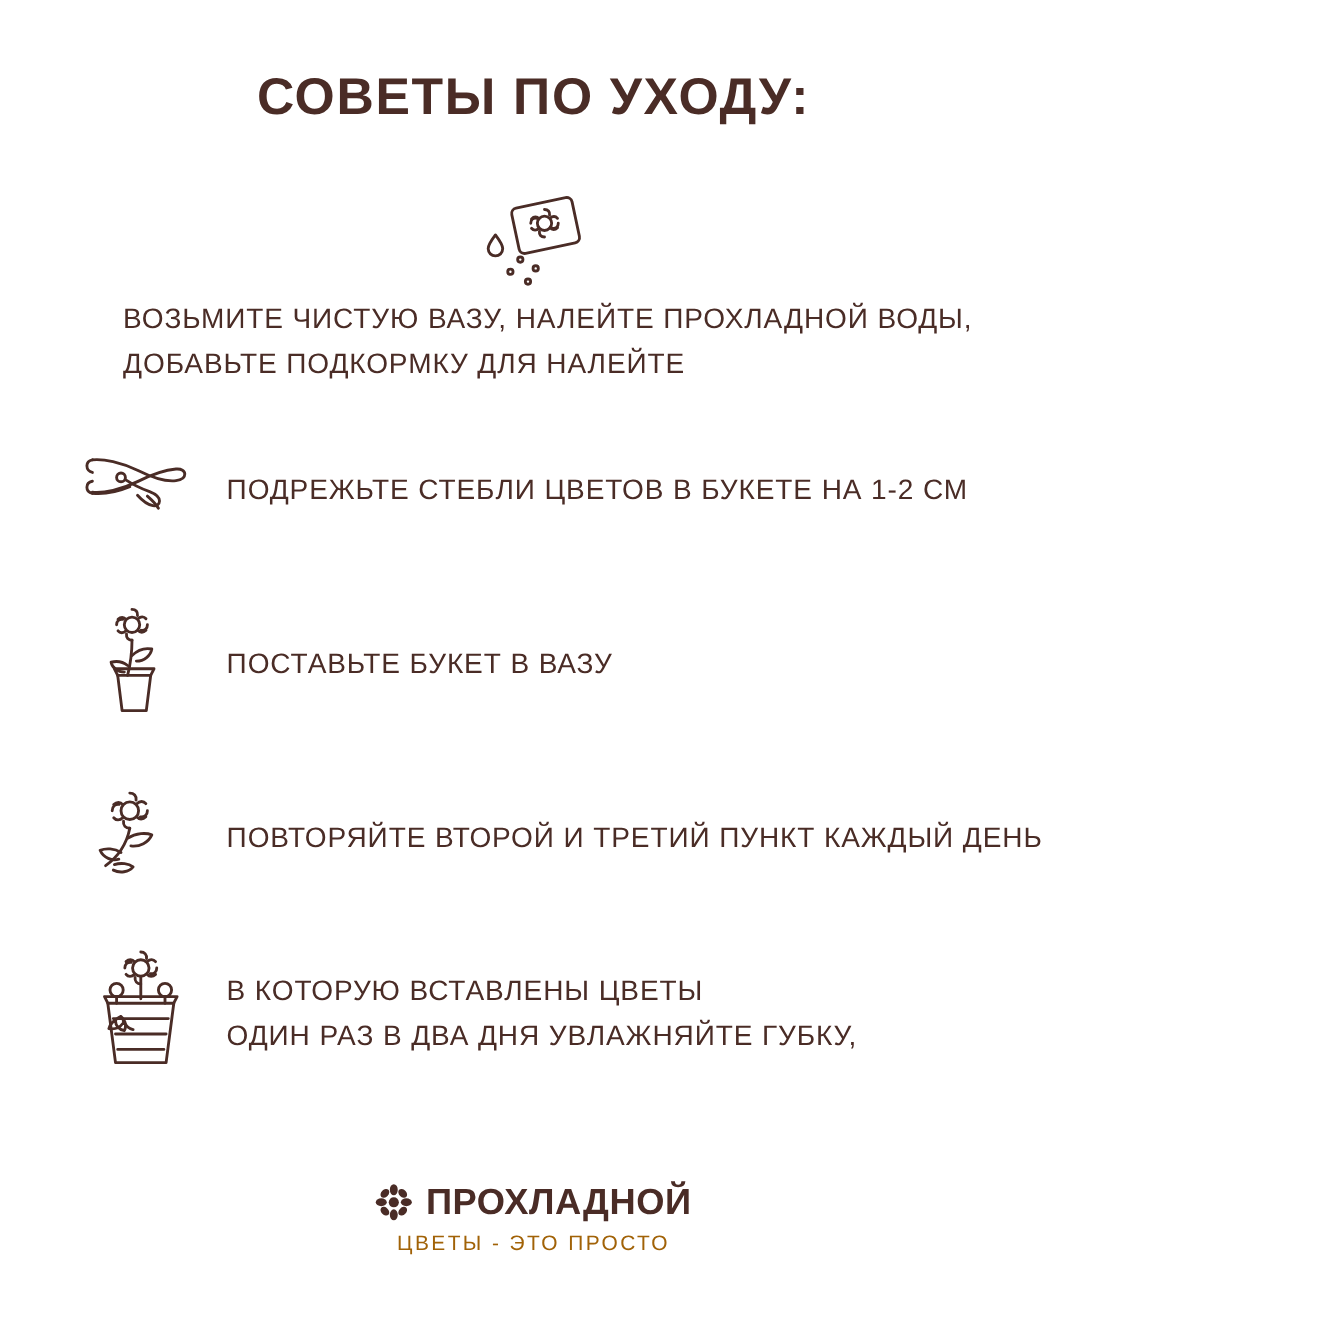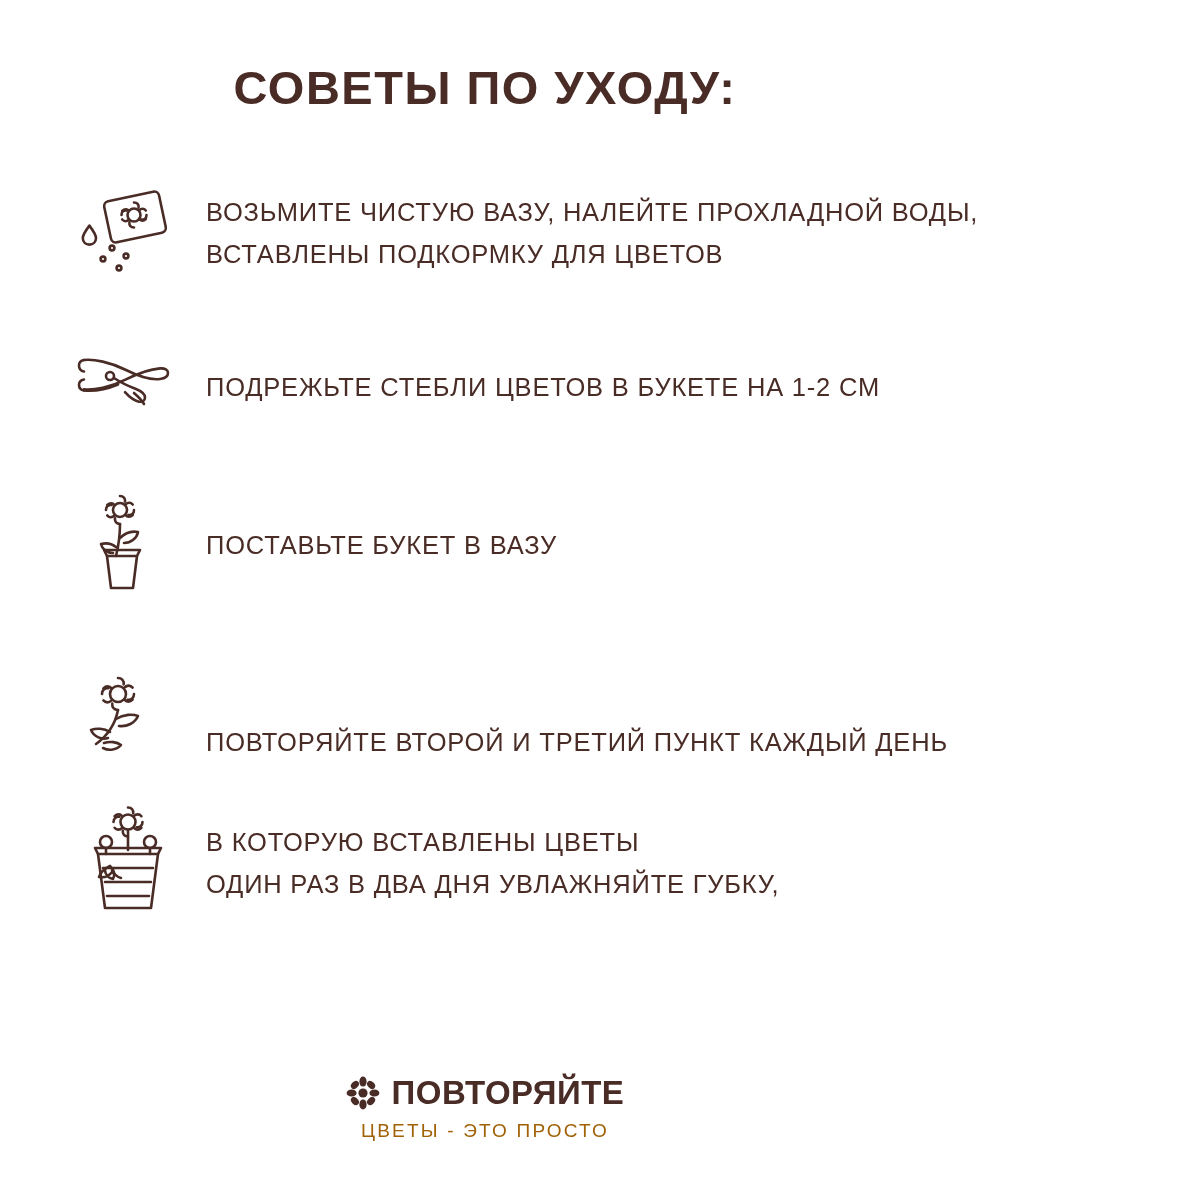--- a/index.html
+++ b/index.html
@@ -54,24 +54,24 @@
   .tip-text {
     font-size: 25.5px;
     letter-spacing: 0.8px;
     line-height: 1.62;
     color: #4a2c26;
     padding-left: 18px;
   }
   .tip-text .line { display: block; white-space: nowrap; }
 
   
-  .tip-1 { margin-bottom: 34px; }
+  .tip-1 { margin-bottom: 34px; flex-direction: column; }
   .tip-2 { margin-bottom: 38px; }
   .tip-3 { margin-bottom: 38px; text-align: right; }
-  .tip-4 { margin-bottom: 40px; align-items: flex-end; }
+  .tip-4 { margin-bottom: 40px; }
 
   .footer {
     position: absolute;
     left: 0;
     right: 0;
     bottom: 58px;
     text-align: center;
   }
   .brand-row {
     display: flex;
@@ -111,21 +111,21 @@
           <path d="M63 24.5c2.3-2.3 5-2.2 6.8 0M69.8 33c-2.3 2.3-5 2.2-6.8 0M53 33.5c-2.3 2.3-5 2.2-6.8 0M46.2 25c2.3-2.3 5-2.2 6.8 0"></path>
           <path d="M20 52c0 4-3 6.6-6.6 6.6S6.8 56 6.8 52c0-3.6 6.6-12.4 6.6-12.4S20 48.4 20 52z"></path>
           <circle cx="36" cy="62" r="2.4"></circle>
           <circle cx="50" cy="70" r="2.4"></circle>
           <circle cx="27" cy="73" r="2.4"></circle>
           <circle cx="43" cy="82" r="2.4"></circle>
         </svg>
       </div>
       <div class="tip-text">
         <span class="line">ВОЗЬМИТЕ ЧИСТУЮ ВАЗУ, НАЛЕЙТЕ ПРОХЛАДНОЙ ВОДЫ,</span>
-        <span class="line">ВСТАВЛЕНЫ ПОДКОРМКУ ДЛЯ ЦВЕТОВ</span>
+        <span class="line">ДОБАВЬТЕ ПОДКОРМКУ ДЛЯ НАЛЕЙТЕ</span>
       </div>
     </div>
 
     <div class="tip tip-2">
       <div class="tip-icon">
         <svg width="104" height="80" viewBox="0 0 104 80" fill="none" stroke="#4a2c26" stroke-width="2.6" stroke-linecap="round" stroke-linejoin="round">
           <path d="M8 12c10-1 26 2 42 10 14 7 26 10 34 9 5-0.6 8-3 8-6 0-3-3-5-8-4.6-8 0.7-20 4-34 11-16 8-32 11-42 10"></path>
           <path d="M8 12c-3 0.5-5 2.5-5 5.5S5 23 8 23.5"></path>
           <path d="M8 31.5c-3 0.5-5 2.5-5 5.5s2 5 5 5.5"></path>
           <path d="M8 42.5c10 1 22-1 34-6"></path>
@@ -206,18 +206,18 @@
           <ellipse cx="17" cy="5.6" rx="3.6" ry="5"></ellipse>
           <ellipse cx="17" cy="28.4" rx="3.6" ry="5"></ellipse>
           <ellipse cx="5.6" cy="17" rx="5" ry="3.6"></ellipse>
           <ellipse cx="28.4" cy="17" rx="5" ry="3.6"></ellipse>
           <ellipse cx="8.9" cy="8.9" rx="4.6" ry="3.3" transform="rotate(-45 8.9 8.9)"></ellipse>
           <ellipse cx="25.1" cy="25.1" rx="4.6" ry="3.3" transform="rotate(-45 25.1 25.1)"></ellipse>
           <ellipse cx="25.1" cy="8.9" rx="3.3" ry="4.6" transform="rotate(-45 25.1 8.9)"></ellipse>
           <ellipse cx="8.9" cy="25.1" rx="3.3" ry="4.6" transform="rotate(-45 8.9 25.1)"></ellipse>
         </svg>
       </span>
-      <span class="brand-name">ПОВТОРЯЙТЕ</span>
+      <span class="brand-name">ПРОХЛАДНОЙ</span>
     </div>
     <div class="brand-tagline">ЦВЕТЫ - ЭТО ПРОСТО</div>
   </div>
 
 </div>
 
 </body></html>

